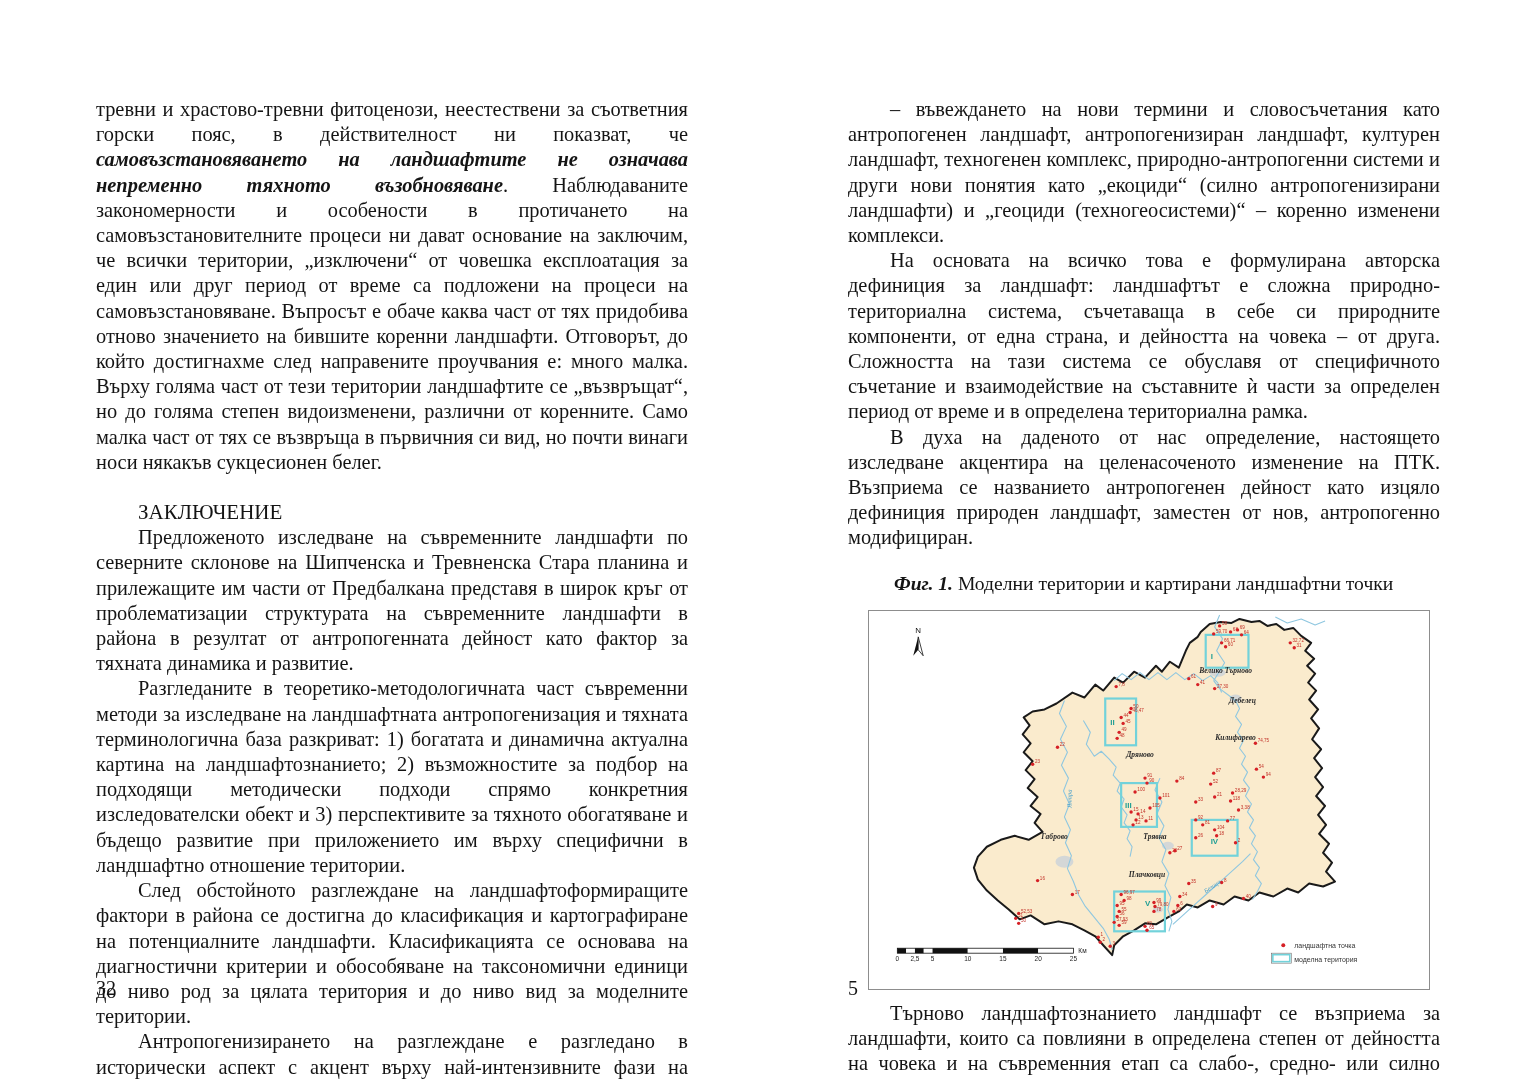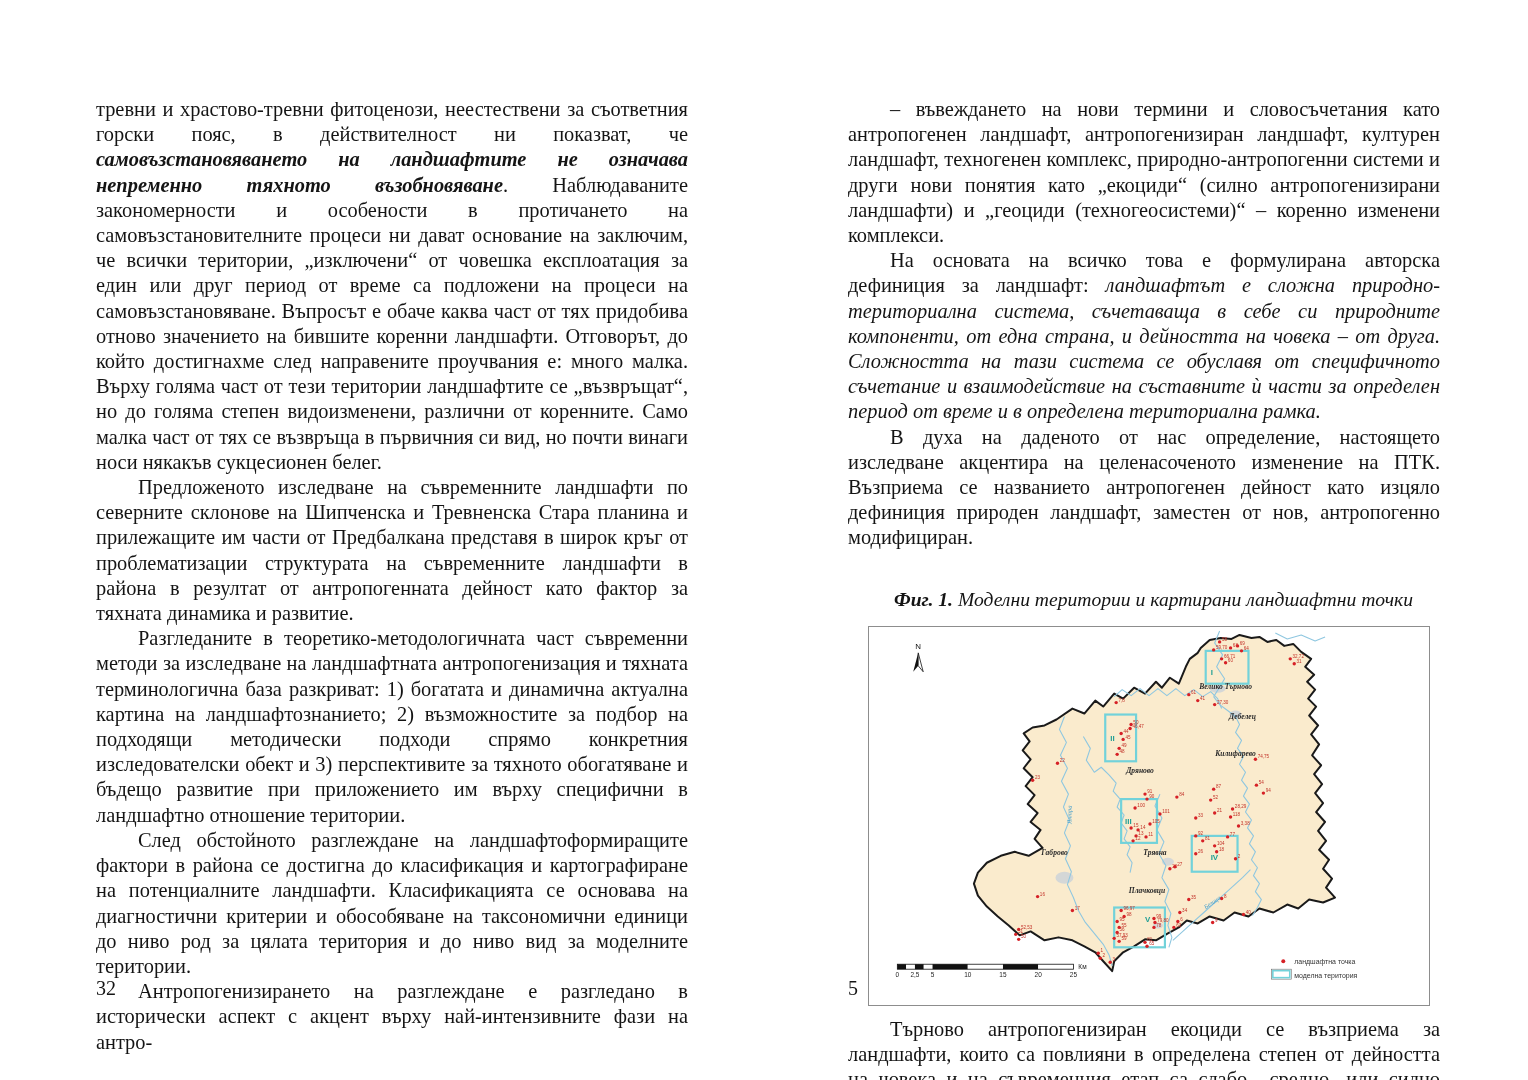--- a/index.html
+++ b/index.html
@@ -6,37 +6,38 @@
   body{width:1528px;height:1080px;background:#ffffff;position:relative;
        font-family:"Liberation Serif", "DejaVu Serif", serif;color:#141414;overflow:hidden}
   .col{position:absolute;top:97px;width:592px;font-size:20.4px;line-height:25.2px;text-align:justify}
   #col-left{left:96px}
   #col-right{left:848px}
   .para{margin:0;padding:0}
   .para.ind{text-indent:42px}
   .heading{font-weight:bold;text-indent:42px;margin:25px 0 0 0;font-size:21px}
   .run-n{font-weight:normal;font-style:normal}
   .run-b{font-weight:normal}
-  .run-i{font-style:italic}
+  .run-i{}
   .run-bi{font-weight:bold;font-style:italic}
-  .caption{margin:36px 0 14px 0;padding-left:46px;font-size:19.6px;text-align:left}
+  .caption{margin:20px 0 14px 0;padding-left:46px;font-size:19.6px;text-align:left}
   .figure{width:560px;height:378px;border:1px solid #8d8d8d;margin:0 0 11px 20px;background:#fff;position:relative}
   .figure svg{display:block;width:100%;height:100%}
   .pagenum{position:absolute;top:977px;width:592px;text-align:left;font-size:20px}
   #pagenum-left{left:96px}
   #pagenum-right{left:848px}
   svg text{font-family:"Liberation Sans","DejaVu Sans",sans-serif}
   svg .town{font-family:"Liberation Serif","DejaVu Serif",serif;font-weight:bold;font-style:italic}
   svg .rivlab{font-family:"Liberation Serif","DejaVu Serif",serif;font-style:italic}
 </style>
 </head>
 <body>
 
 <div class="col" id="col-left">
     <p class="para"><span class="run-n">тревни и храстово-тревни фитоценози, неестествени за съответния горски пояс, в действителност ни показват, че </span><span class="run-bi">самовъзстановяването на ландшафтите не означава непременно тяхното възобновяване</span><span class="run-n">. Наблюдаваните закономерности и особености в протичането на самовъзстановителните процеси ни дават основание на заключим, че всички територии, „изключени“ от човешка експлоатация за един или друг период от време са подложени на процеси на самовъзстановяване. Въпросът е обаче каква част от тях придобива отново значението на бившите коренни ландшафти. Отговорът, до който достигнахме след направените проучвания е: много малка. Върху голяма част от тези територии ландшафтите се „възвръщат“, но до голяма степен видоизменени, различни от коренните. Само малка част от тях се възвръща в първичния си вид, но почти винаги носи някакъв сукцесионен белег.</span></p>
+    <p class="heading"><span class="run-b">ЗАКЛЮЧЕНИЕ</span></p>
     <p class="para ind"><span class="run-n">Предложеното изследване на съвременните ландшафти по </span><span class="run-b">северните склонове на Шипченска и Тревненска Стара планина и прилежащите им части от Предбалкана</span><span class="run-n"> представя в широк кръг от проблематизации </span><span class="run-b">структурата на съвременните ландшафти в района в резултат от антропогенната дейност като фактор за тяхната динамика и развитие.</span></p>
     <p class="para ind"><span class="run-n">Разгледаните в </span><span class="run-b">теоретико-методологичната част</span><span class="run-n"> съвременни методи за изследване на ландшафтната антропогенизация и тяхната терминологична база разкриват: 1) богатата и динамична актуална картина на ландшафтознанието; 2) възможностите за подбор на подходящи методически подходи спрямо конкретния изследователски обект и 3) перспективите за тяхното обогатяване и бъдещо развитие при приложението им върху  специфични в ландшафтно отношение територии.</span></p>
     <p class="para ind"><span class="run-n">След обстойното разглеждане на ландшафтоформиращите фактори в района се достигна до </span><span class="run-b">класификация и картографиране</span><span class="run-n"> на потенциалните ландшафти. Класификацията се основава на диагностични критерии и обособяване на таксономични единици до ниво род за цялата територия и до ниво вид за моделните територии.</span></p>
     <p class="para ind"><span class="run-b">Антропогенизирането на разглеждане</span><span class="run-n"> е разгледано в исторически аспект с акцент върху най-интензивните фази на антро-</span></p>
   </div>
 
 <div class="col" id="col-right">
   <div id="right-before">
       <p class="para ind"><span class="run-n">– въвеждането на нови термини и словосъчетания като антропогенен ландшафт, антропогенизиран ландшафт, културен ландшафт, техногенен комплекс, природно-антропогенни системи и други нови понятия като „</span><span class="run-b">екоциди</span><span class="run-n">“ (силно антропогенизирани ландшафти) и „</span><span class="run-b">геоциди (техногеосистеми)</span><span class="run-n">“ – коренно изменени комплекси.</span></p>
       <p class="para ind"><span class="run-n">На основата на всичко това е формулирана авторска дефиниция за ландшафт: </span><span class="run-i">ландшафтът е сложна природно-териториална система, съчетаваща в себе си природните компоненти, от една страна, и дейността на човека – от друга. Сложността на тази система се обуславя от специфичното съчетание и взаимодействие на съставните ѝ части за определен период от време и в определена териториална рамка.</span></p>
@@ -271,18 +272,18 @@
         <g>
           <circle cx="416" cy="336" r="2" fill="#D62026"></circle>
           <text x="427" y="339" font-size="7" fill="#333">ландшафтна точка</text>
           <rect x="404" y="344" width="20" height="10" fill="#fff" stroke="#666" stroke-width="0.6"></rect>
           <rect x="405.5" y="345.5" width="17" height="7" fill="none" stroke="#72D2DA" stroke-width="1.6"></rect>
           <text x="427" y="352.5" font-size="7" fill="#333">моделна територия</text>
         </g>
       </svg>
   </div>
   <div id="right-after">
-      <p class="para ind"><span class="run-n">Търново </span><span class="run-b">антропогенизиран екоциди</span><span class="run-n"> се възприема за ландшафти, които са повлияни в определена степен от дейността на човека и на съвременния етап са слабо-, средно- или силно изменени.</span></p>
+      <p class="para ind"><span class="run-n">Търново </span><span class="run-b">ландшафтознанието ландшафт</span><span class="run-n"> се възприема за ландшафти, които са повлияни в определена степен от дейността на човека и на съвременния етап са слабо-, средно- или силно изменени.</span></p>
     </div>
 </div>
 
 <div class="pagenum" id="pagenum-left">32</div>
 <div class="pagenum" id="pagenum-right">5</div>
 
 </body></html>

